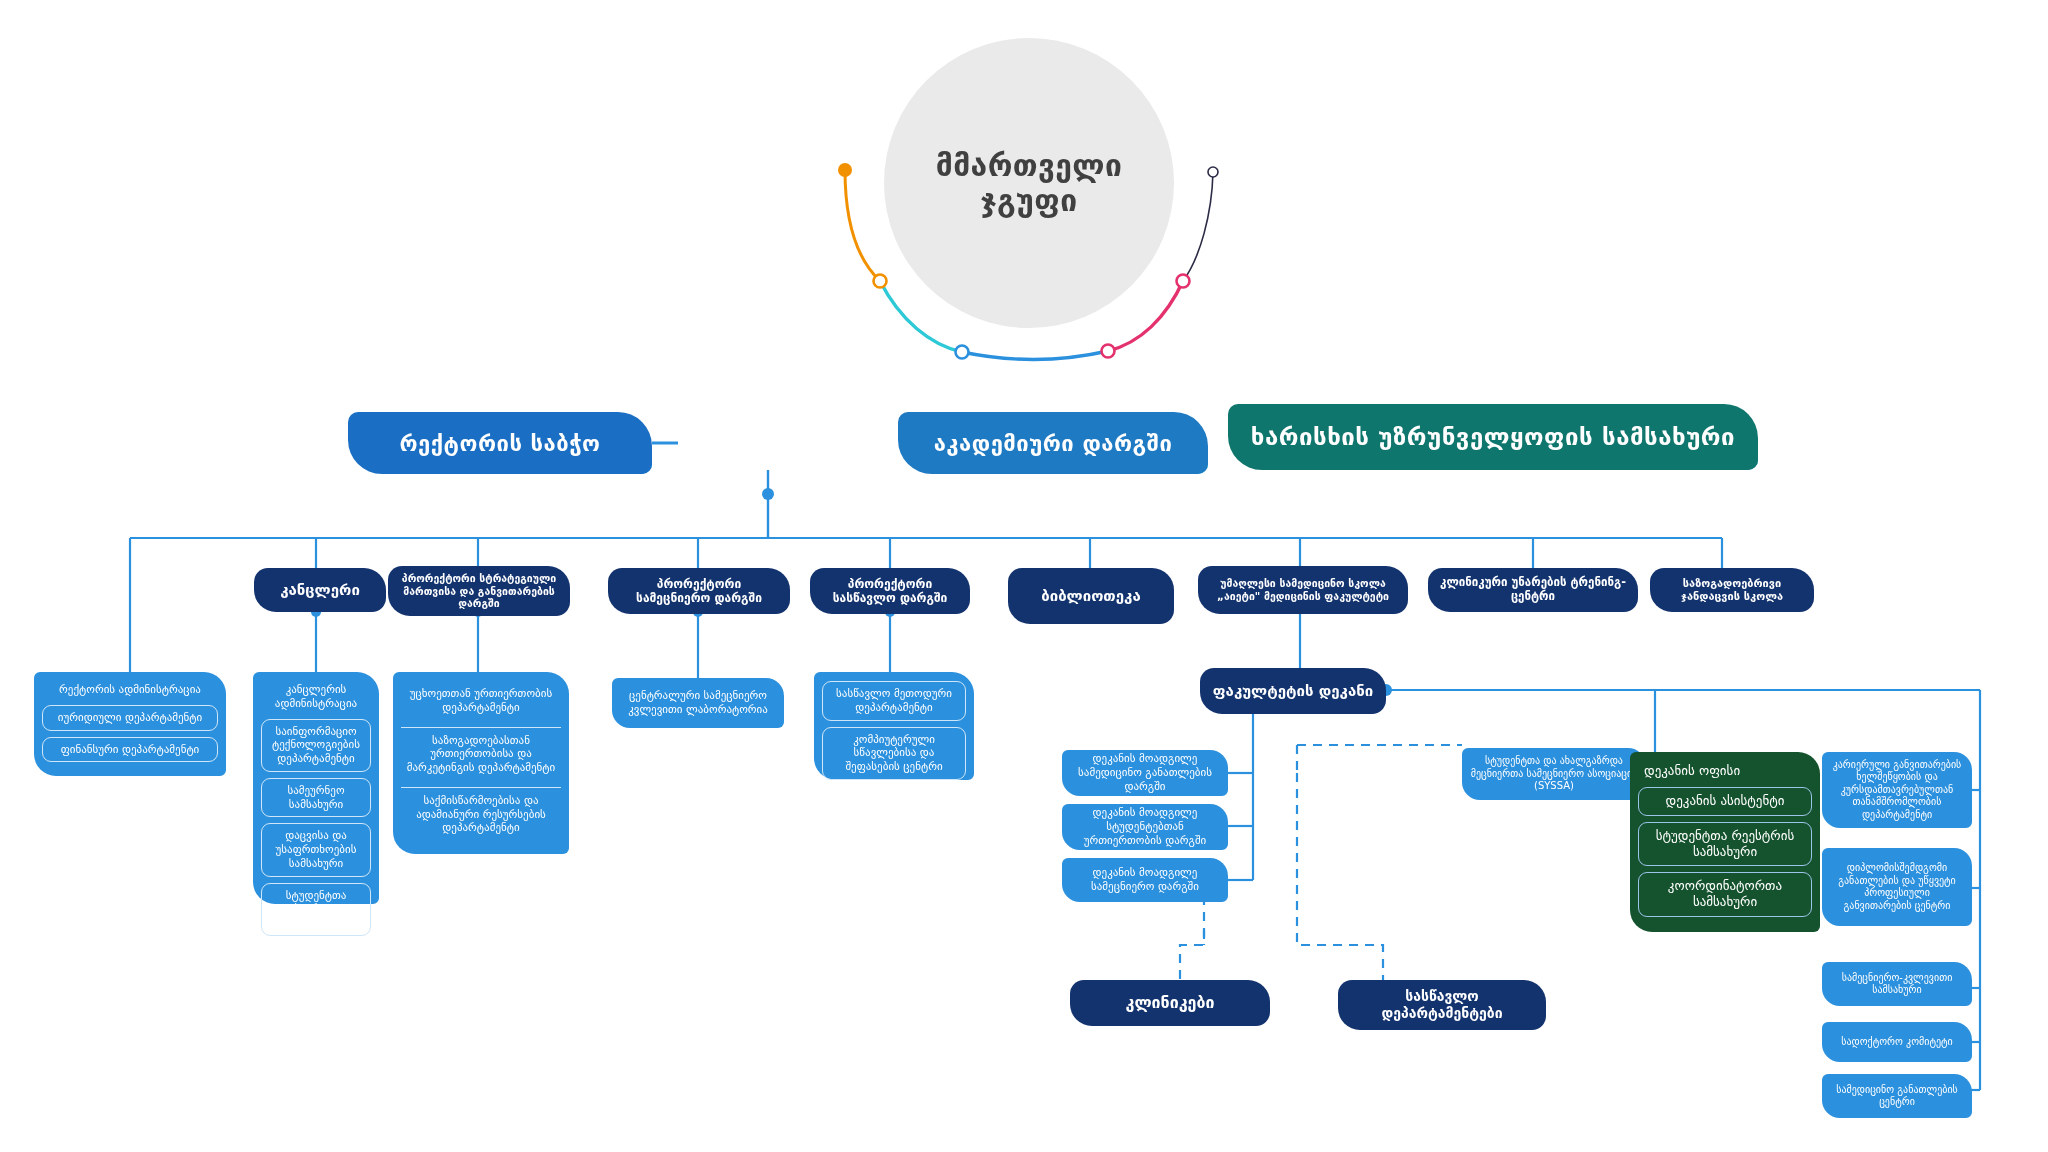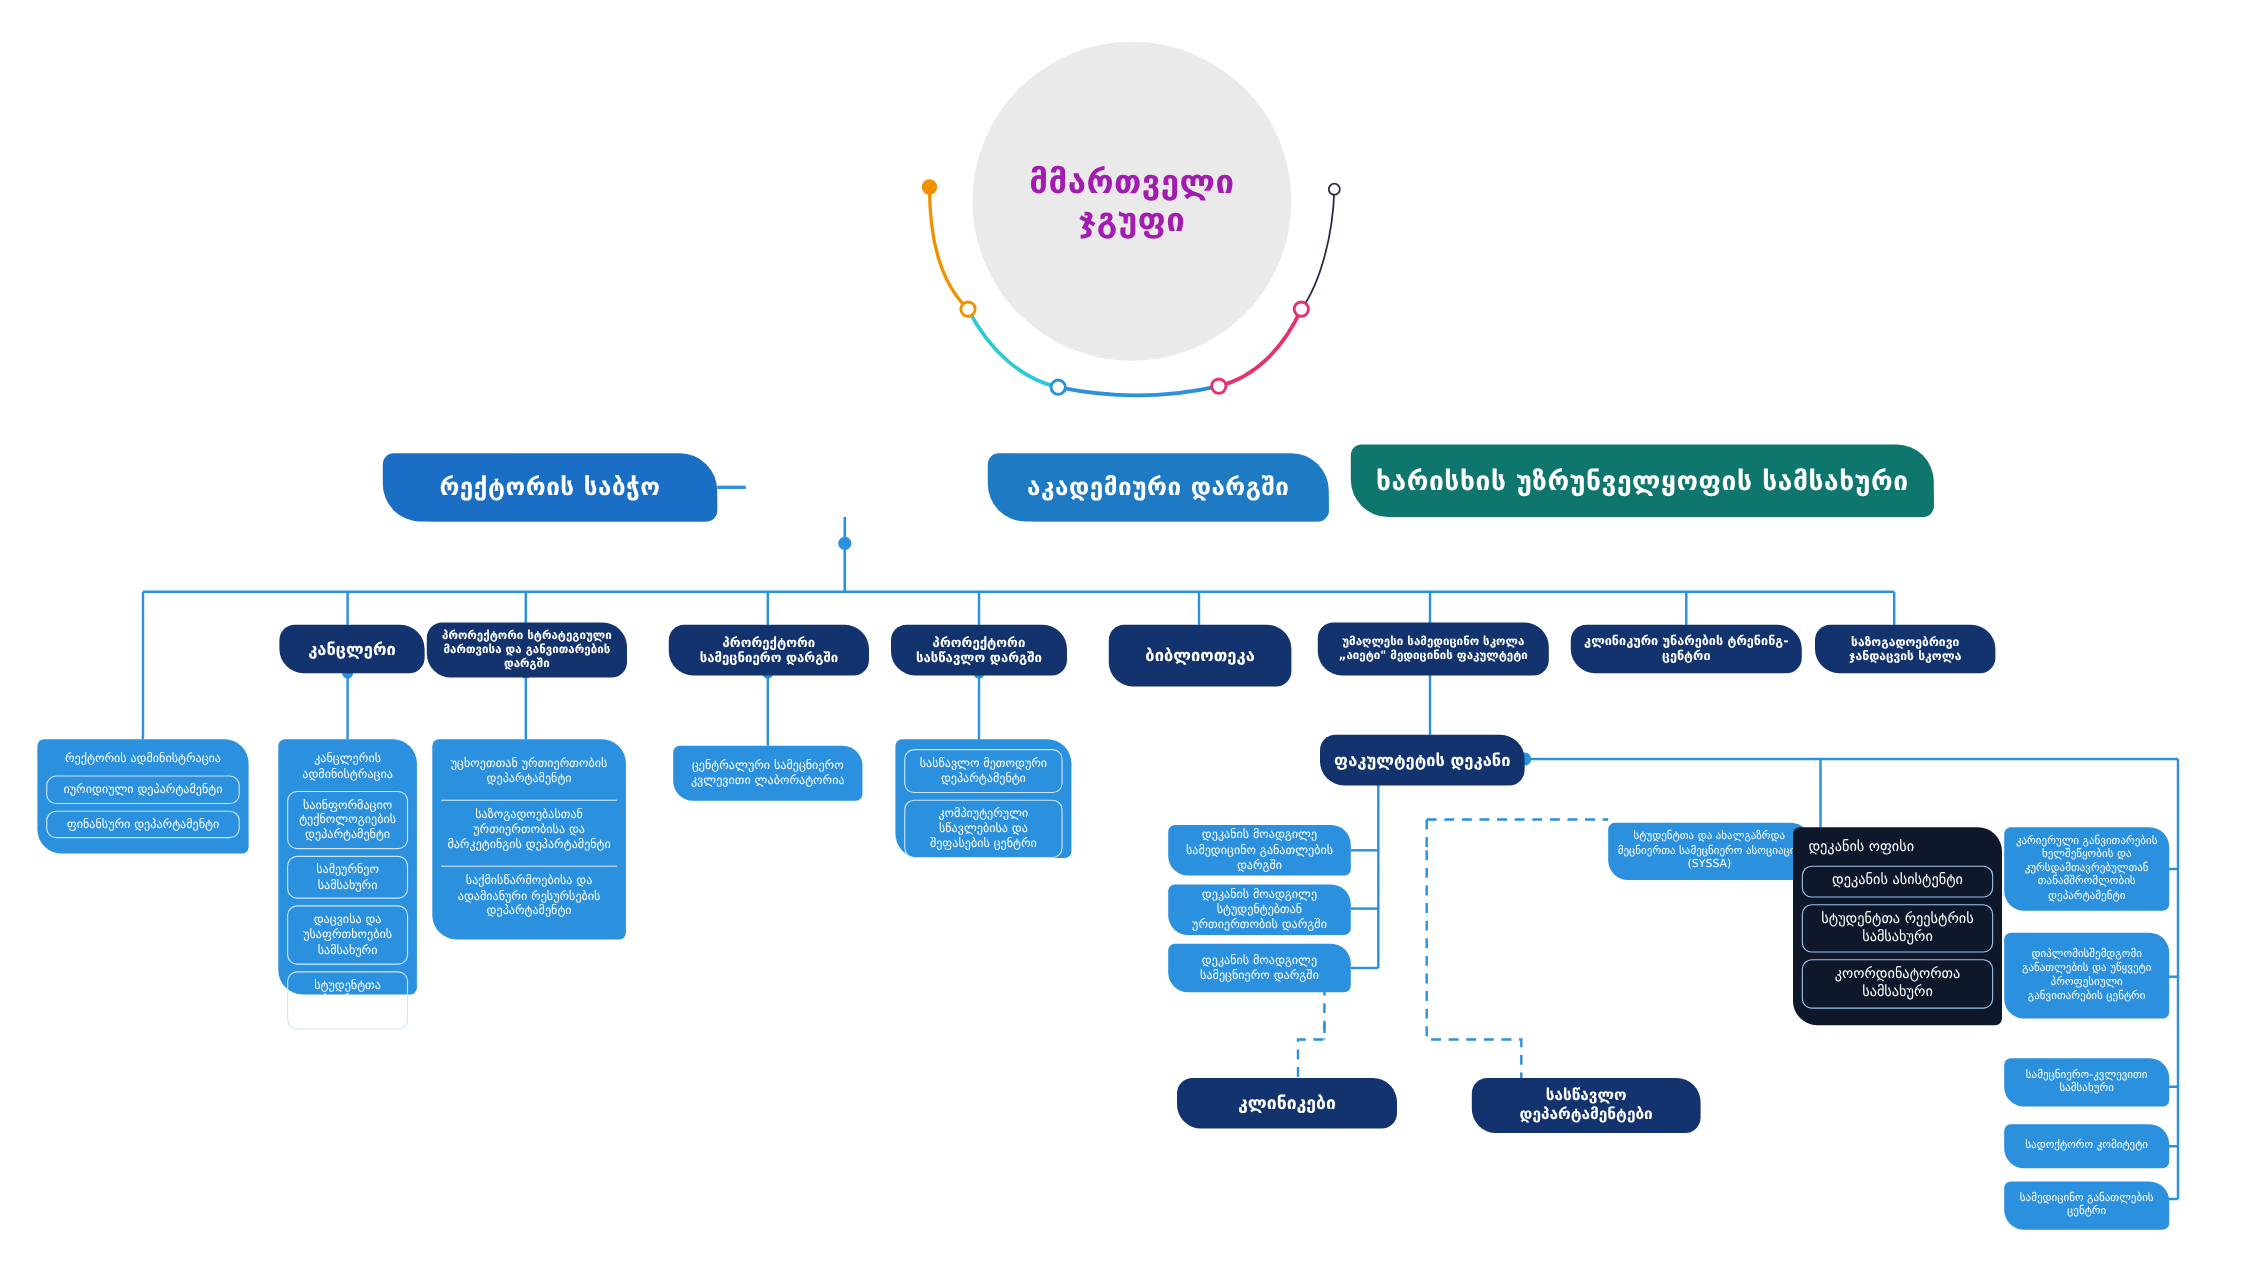--- a/index.html
+++ b/index.html
@@ -11,21 +11,21 @@
   #stage{position:absolute;left:0;top:0;width:2048px;height:1152px;}
   svg.lines{position:absolute;left:0;top:0;width:2048px;height:1152px;pointer-events:none;}
 
   
   .hero-circle{
     position:absolute;left:884px;top:38px;width:290px;height:290px;
     border-radius:50%;background:#eaeaea;display:flex;align-items:center;
     justify-content:center;text-align:center;
   }
   .hero-circle .txt{
-    color:#a21caf;font-weight:bold;font-size:30px;line-height:1.18;
+    color:#404040;font-weight:bold;font-size:30px;line-height:1.18;
     letter-spacing:.4px;
   }
 
   
   .banner{
     position:absolute;color:#fff;font-weight:bold;display:flex;
     align-items:center;justify-content:center;text-align:center;
     font-size:22px;letter-spacing:.5px;box-sizing:border-box;padding:0 16px;
   }
   .banner .shadow{position:absolute;inset:0;z-index:0;}
@@ -49,21 +49,21 @@
     text-align:center;font-size:11px;line-height:1.25;padding:2px 2px 2px;
   }
   .panel .pitem{
     border:1.4px solid #cfe6f8;border-radius:9px;text-align:center;
     font-size:11px;line-height:1.25;padding:5px 4px;
   }
   .panel.sep .pitem{border:none;border-top:1.4px solid #cfe6f8;border-radius:0;padding:6px 3px;}
   .panel.sep .pitem:first-of-type{border-top:none;text-align:center;}
 
   
-  .panel.dark{background:#0f172a;}
+  .panel.dark{background:#14532d;}
   .panel.dark .pitem{border-color:#9dc4ea;font-size:13px;}
   .panel.dark .phead{font-size:13px;text-align:left;padding-left:6px;}
 
   
   .chip{
     position:absolute;background:#2b90dd;color:#fff;box-sizing:border-box;
     border-radius:6px 18px 6px 18px;display:flex;align-items:center;
     justify-content:center;text-align:center;font-size:11px;line-height:1.25;
     padding:6px 8px;
   }

